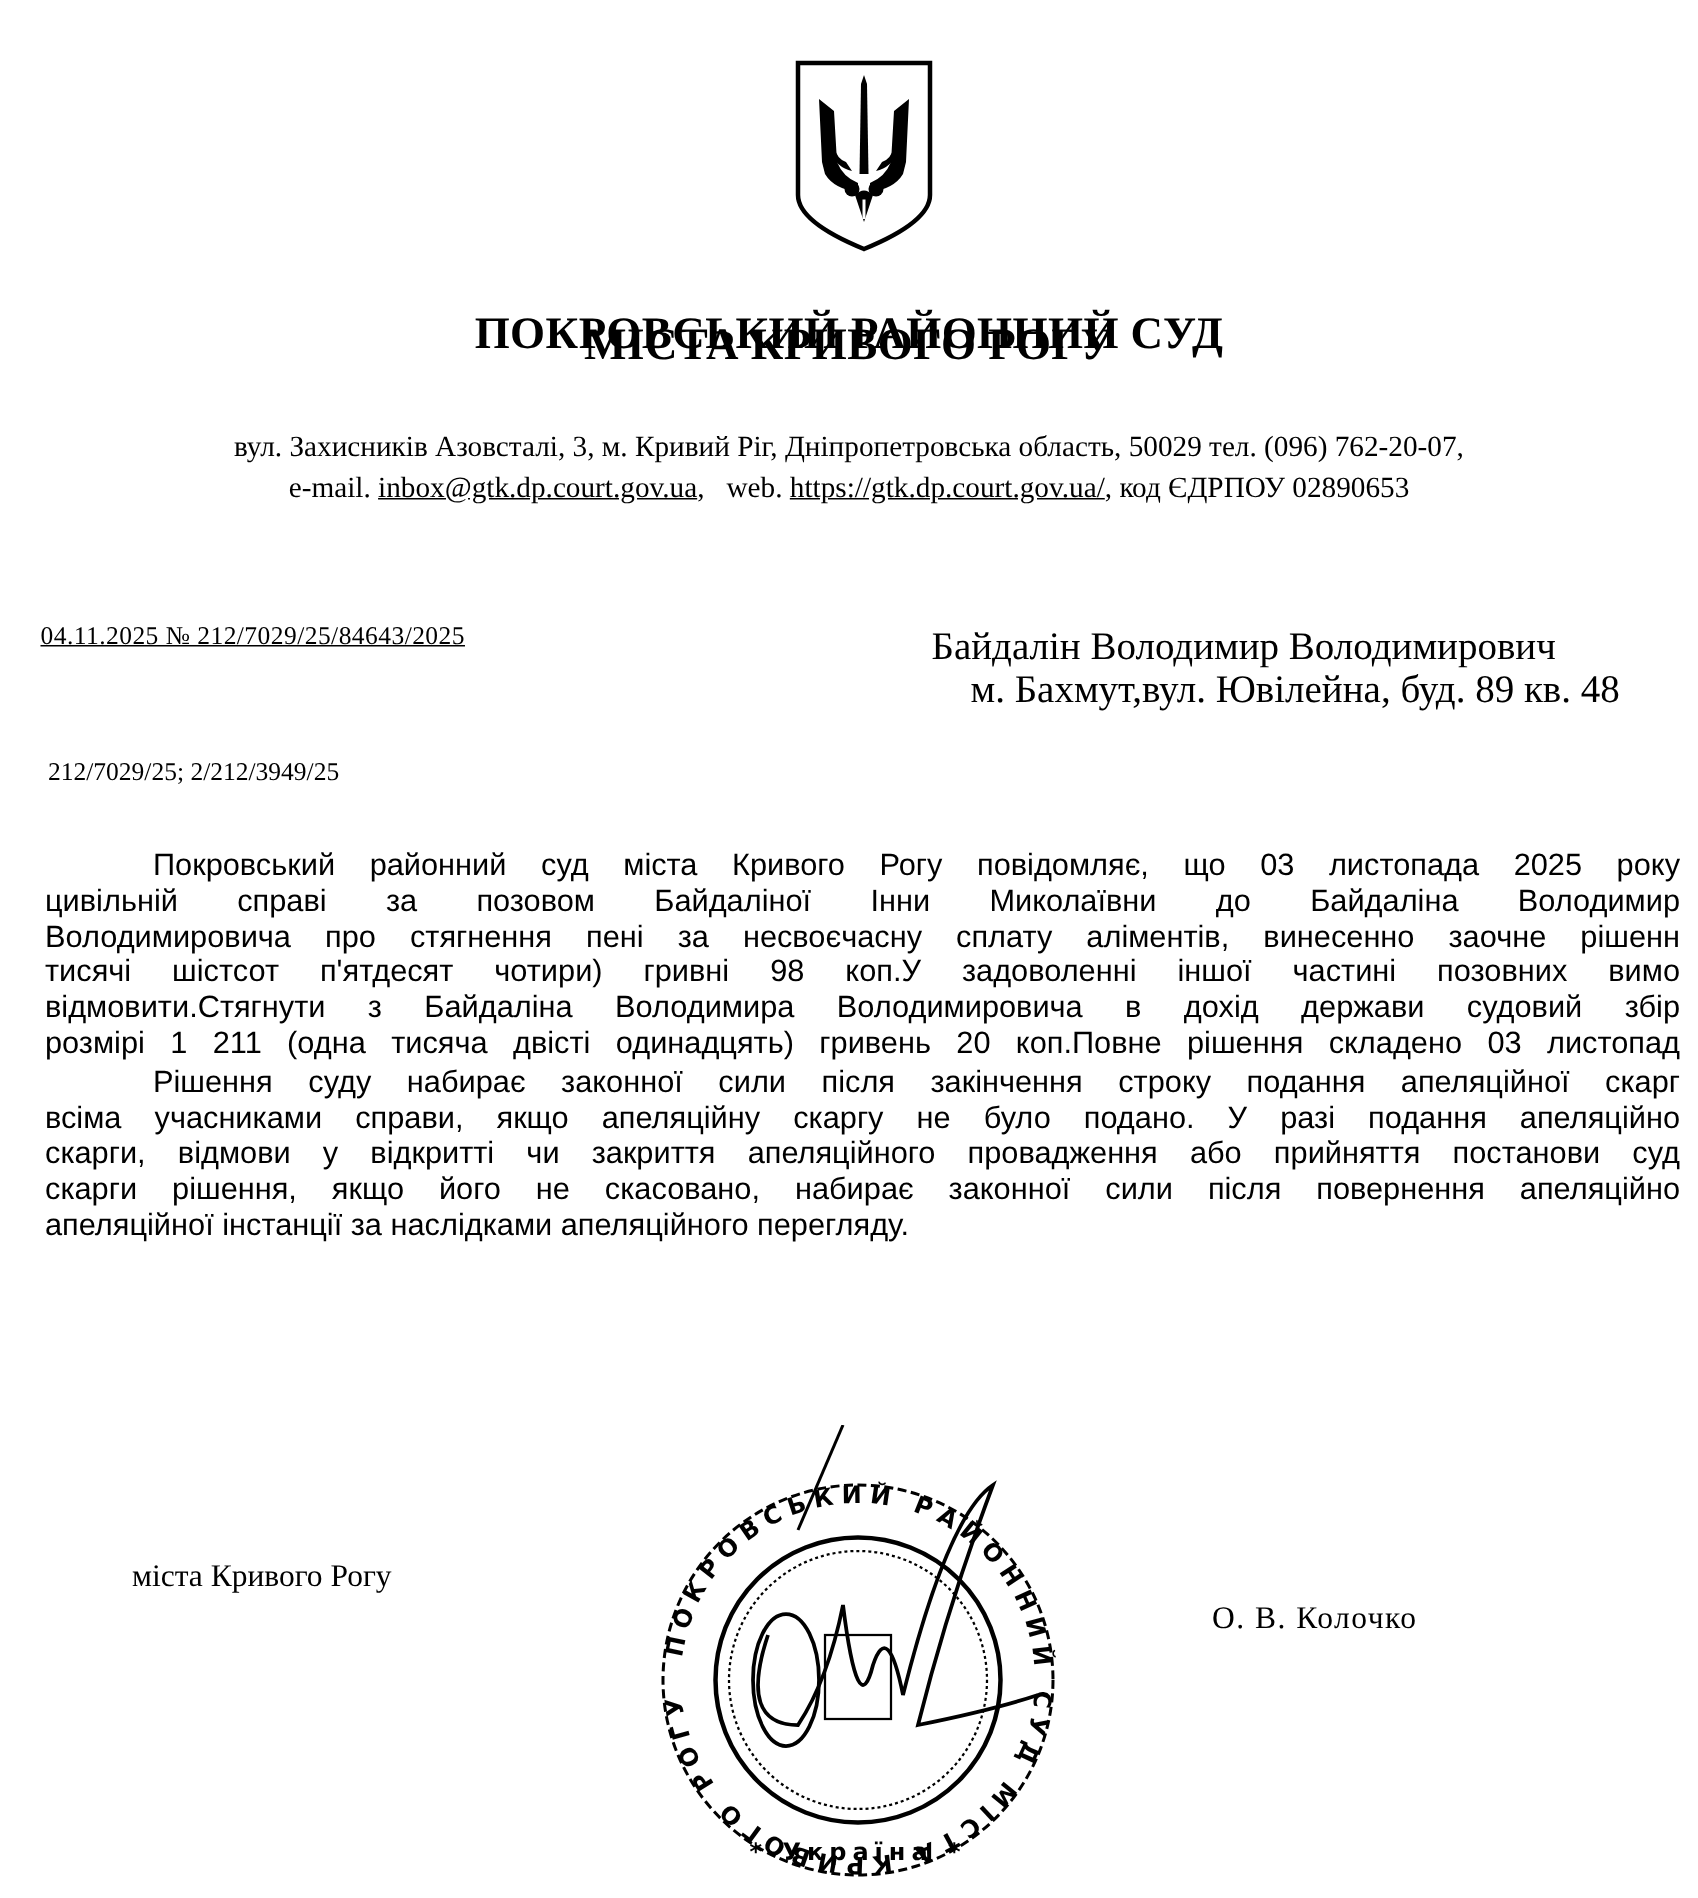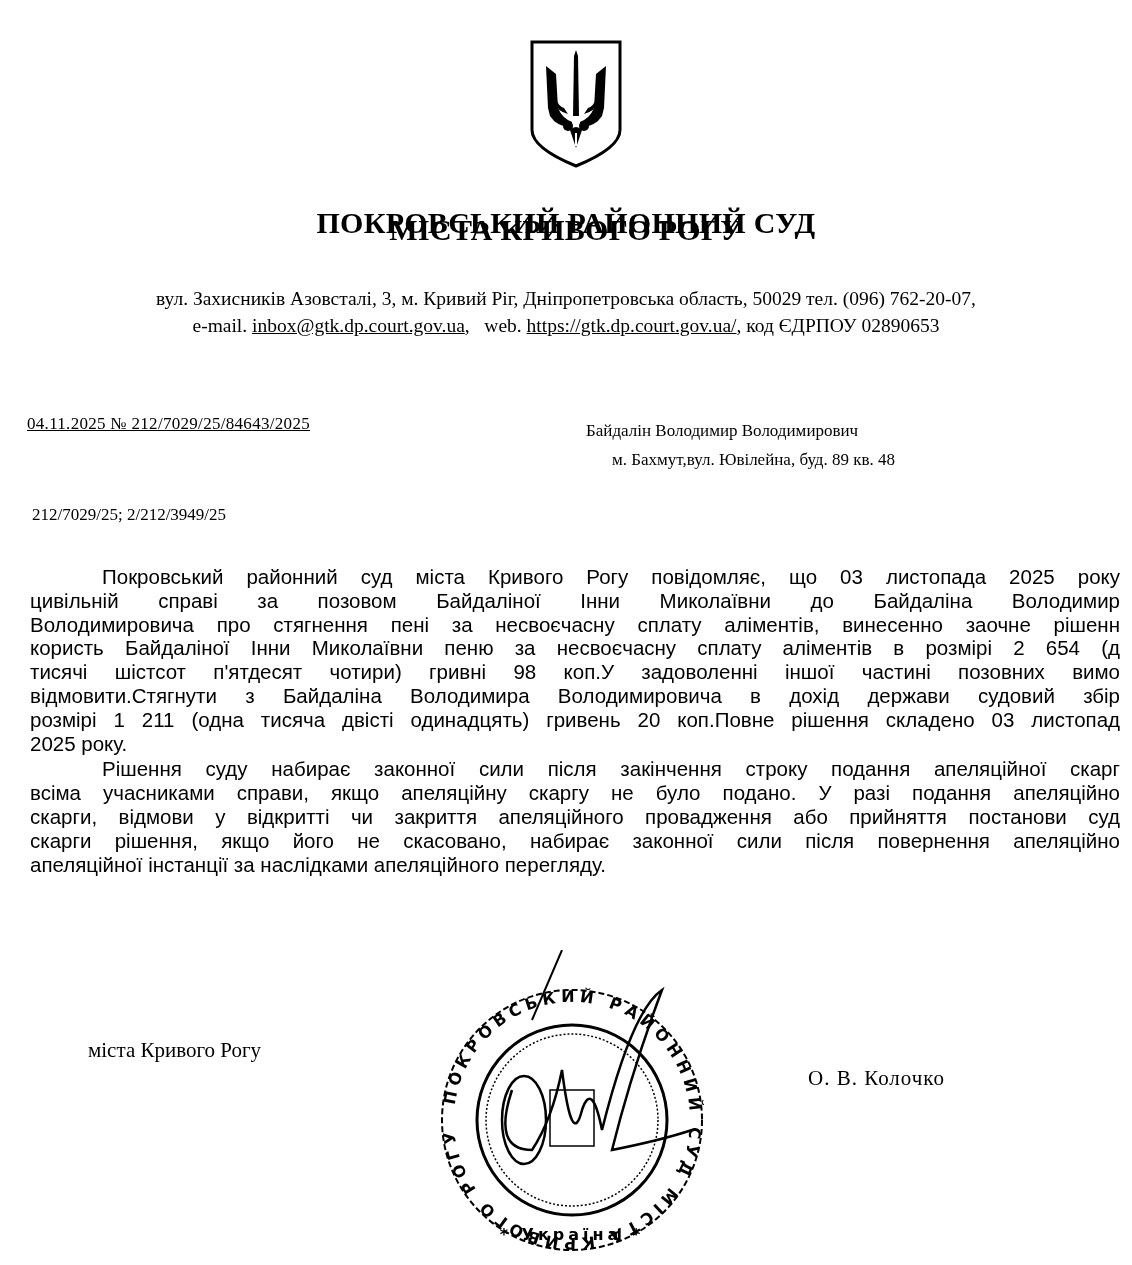--- a/index.html
+++ b/index.html
@@ -4,21 +4,21 @@
 <style>
   html, body { margin:0; padding:0; background:#ffffff; }
   body { width:1132px; height:1265px; position:relative; overflow:hidden; color:#000; font-family:"Liberation Serif","DejaVu Serif",serif; }
   .abs { position:absolute; }
   .emblem { left:528px; top:38px; width:96px; height:132px; }
   .title { left:0; width:1132px; text-align:center; font-weight:bold; font-size:30px; line-height:36px; letter-spacing:0.3px; }
   .addr { left:0; width:1132px; text-align:center; font-size:19.5px; line-height:27px; }
   .u { text-decoration:underline; }
   .regnum { left:27px; top:414px; font-size:17px; text-decoration:underline; letter-spacing:0.3px; }
   .casenums { left:32px; top:505px; font-size:17px; }
-  .recipient { left:586px; top:416px; font-size:17px; line-height:29px; }
+  .recipient { left:621px; top:416px; font-size:26px; line-height:29px; }
   .recipient .ind { padding-left:26px; display:block; }
   .body { left:30px; top:565px; width:1140px; font-size:20.5px; line-height:23.8px; font-family:"Liberation Sans Narrow","Liberation Sans",sans-serif; }
   .line { display:block; white-space:nowrap; overflow:hidden; width:1090px; }
   .just { text-align:justify; text-align-last:justify; }
   .ind1 { padding-left:72px; }
   .sig-left { left:88px; top:1036px; font-size:21px; line-height:28px; }
   .sig-right { left:808px; top:1066px; font-size:21px; letter-spacing:1px; }
   .stamp { left:432px; top:950px; width:280px; height:310px; }
 </style>
 </head>
@@ -56,25 +56,23 @@
 <div class="abs recipient">
   <span style="display:block">Байдалін Володимир Володимирович</span>
   <span class="ind">м. Бахмут,вул. Ювілейна, буд. 89 кв. 48</span>
 </div>
 
 <div class="abs body">
   <div>
     <span class="line just ind1" style="width:1018px">Покровський районний суд міста Кривого Рогу повідомляє, що 03 листопада 2025 року</span>
     <span class="line just">цивільній справі за позовом Байдаліної Інни Миколаївни до Байдаліна Володимир</span>
     <span class="line just">Володимировича про стягнення пені за несвоєчасну сплату аліментів, винесенно заочне рішенн</span>
-    <span class="line just">користь Байдаліної Інни Миколаївни пеню за несвоєчасну сплату аліментів в розмірі 2 654 (д</span>
     <span class="line just">тисячі шістсот п'ятдесят чотири) гривні 98 коп.У задоволенні іншої частині позовних вимо</span>
     <span class="line just">відмовити.Стягнути з Байдаліна Володимира Володимировича в дохід держави судовий збір</span>
     <span class="line just">розмірі 1 211 (одна тисяча двісті одинадцять) гривень 20 коп.Повне рішення складено 03 листопад</span>
-    <span class="line">2025 року.</span>
   </div>
   <div style="margin-top:2px">
     <span class="line just ind1" style="width:1018px">Рішення суду набирає законної сили після закінчення строку подання апеляційної скарг</span>
     <span class="line just">всіма учасниками справи, якщо апеляційну скаргу не було подано. У разі подання апеляційно</span>
     <span class="line just">скарги, відмови у відкритті чи закриття апеляційного провадження або прийняття постанови суд</span>
     <span class="line just">скарги рішення, якщо його не скасовано, набирає законної сили після повернення апеляційно</span>
     <span class="line">апеляційної інстанції за наслідками апеляційного перегляду.</span>
   </div>
 </div>
 

